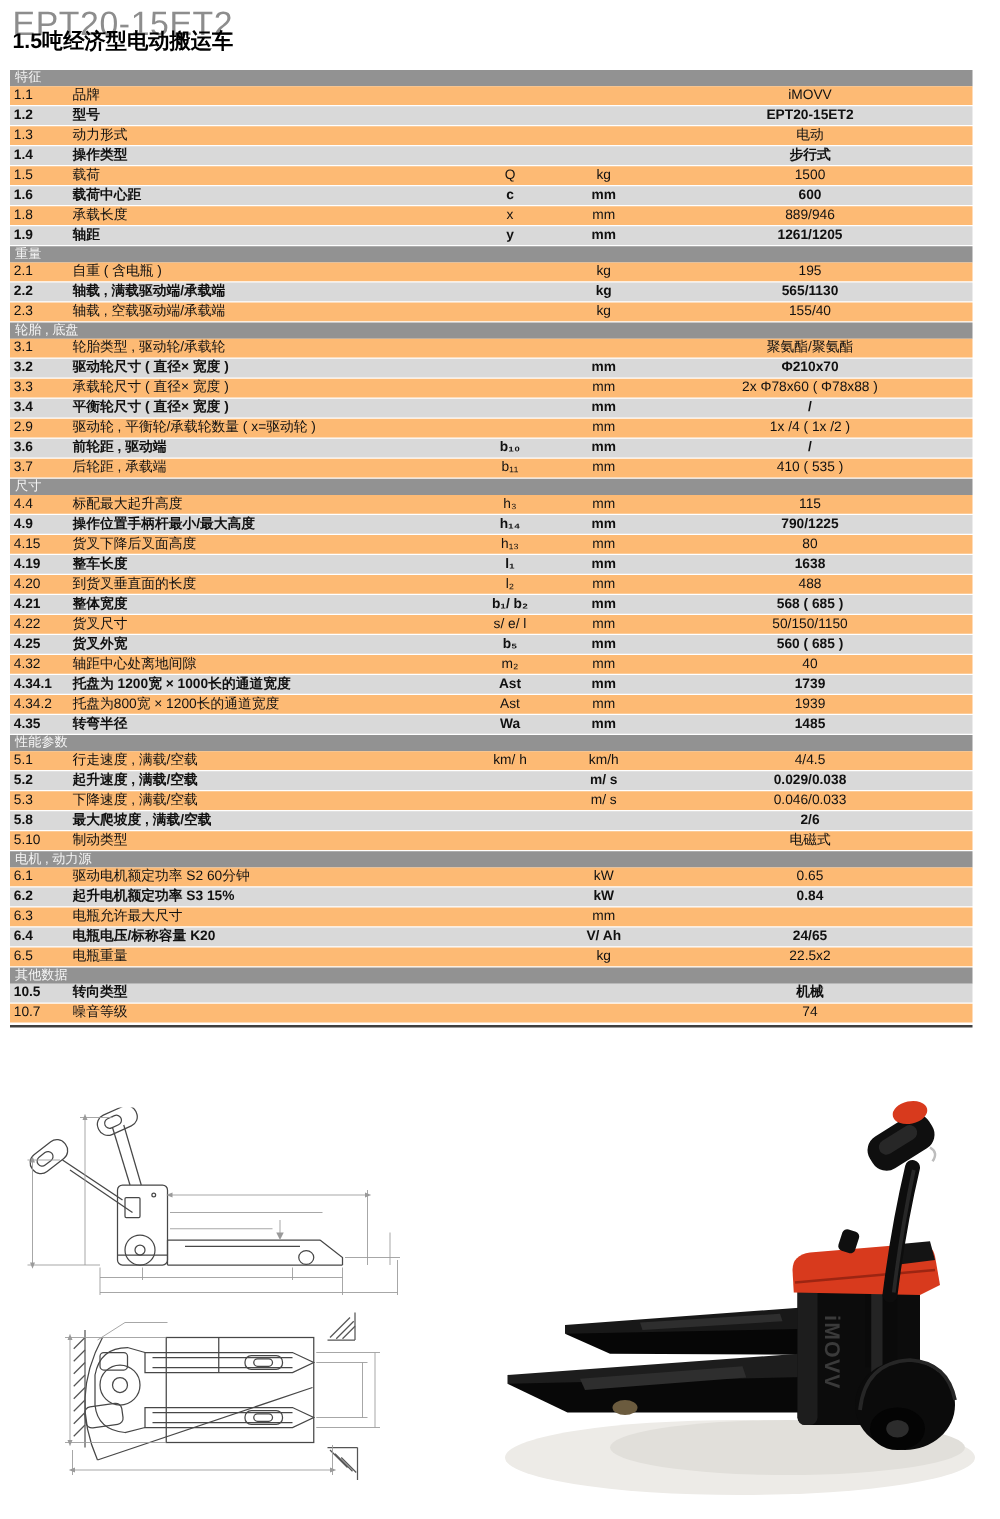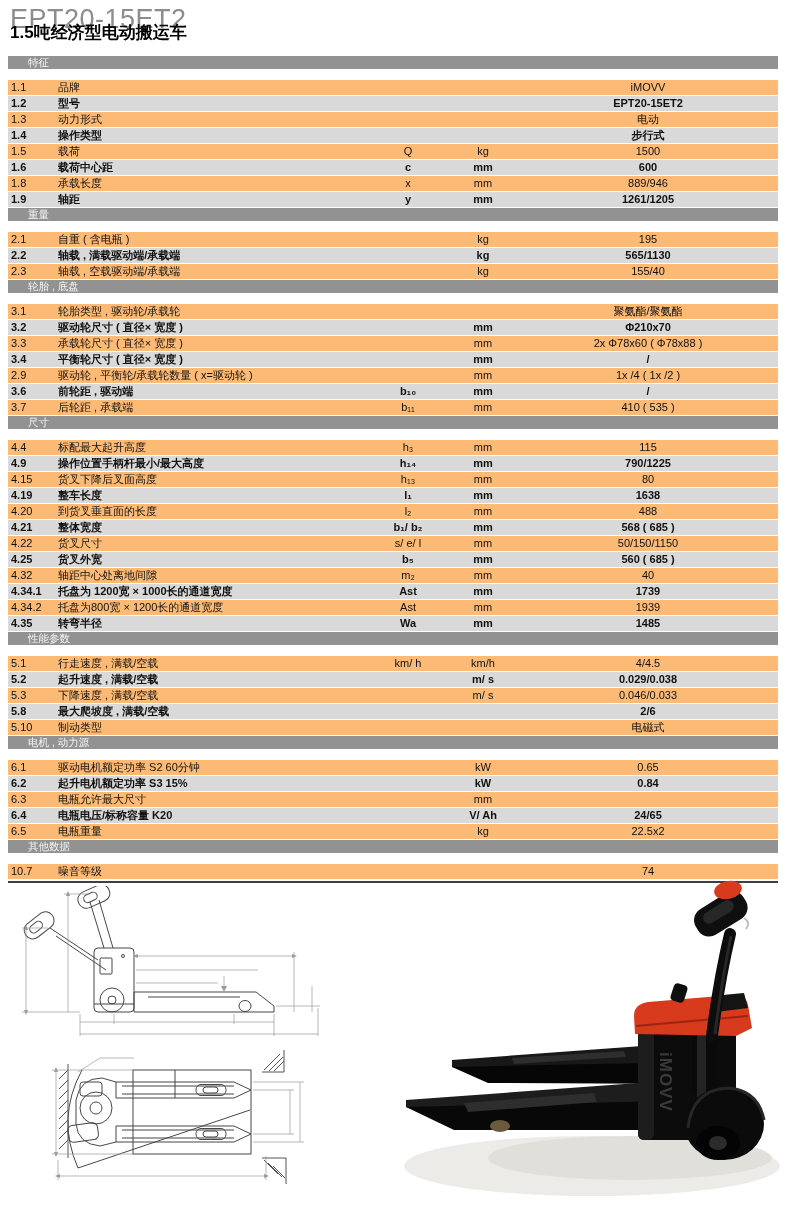--- a/index.html
+++ b/index.html
@@ -16,21 +16,21 @@
     position:absolute;left:10px;top:23px;
     font-size:17px;line-height:20px;color:#000;font-weight:bold;
   }
   .spec-table{
     position:absolute;left:8px;top:56px;width:770px;
     font-size:11px;color:#111;
   }
   .sec-h{
     background:var(--sec-bg,#929292);color:#f5f5f5;
     height:13px;line-height:13px;font-size:10.5px;
-    padding-left:20px;margin-bottom:11px;
+    padding-left:4px;margin-bottom:0;
   }
   .row{
     display:grid;
     grid-template-columns:50px 310px 80px 70px 1fr;
     height:15px;line-height:15px;margin-bottom:1px;background:#fdba74;
   }
   .row.alt{background:var(--alt-bg,#d9d9d9);font-weight:bold;}
   .c{white-space:nowrap;overflow:hidden;}
   .c-no{padding-left:3px;}
   .c-desc{padding-left:0;}
@@ -330,20 +330,27 @@
       <div class="c c-val">24/65</div>
     </div>
     <div class="row">
       <div class="c c-no">6.5</div>
       <div class="c c-desc">电瓶重量</div>
       <div class="c c-sym"></div>
       <div class="c c-unit">kg</div>
       <div class="c c-val">22.5x2</div>
     </div>
     <div class="sec-h">其他数据</div>
+    <div class="row alt">
+      <div class="c c-no">10.5</div>
+      <div class="c c-desc">转向类型</div>
+      <div class="c c-sym"></div>
+      <div class="c c-unit"></div>
+      <div class="c c-val">机械</div>
+    </div>
     <div class="row">
       <div class="c c-no">10.7</div>
       <div class="c c-desc">噪音等级</div>
       <div class="c c-sym"></div>
       <div class="c c-unit"></div>
       <div class="c c-val">74</div>
     </div>
     <div class="table-rule"></div>
   </div>
 

